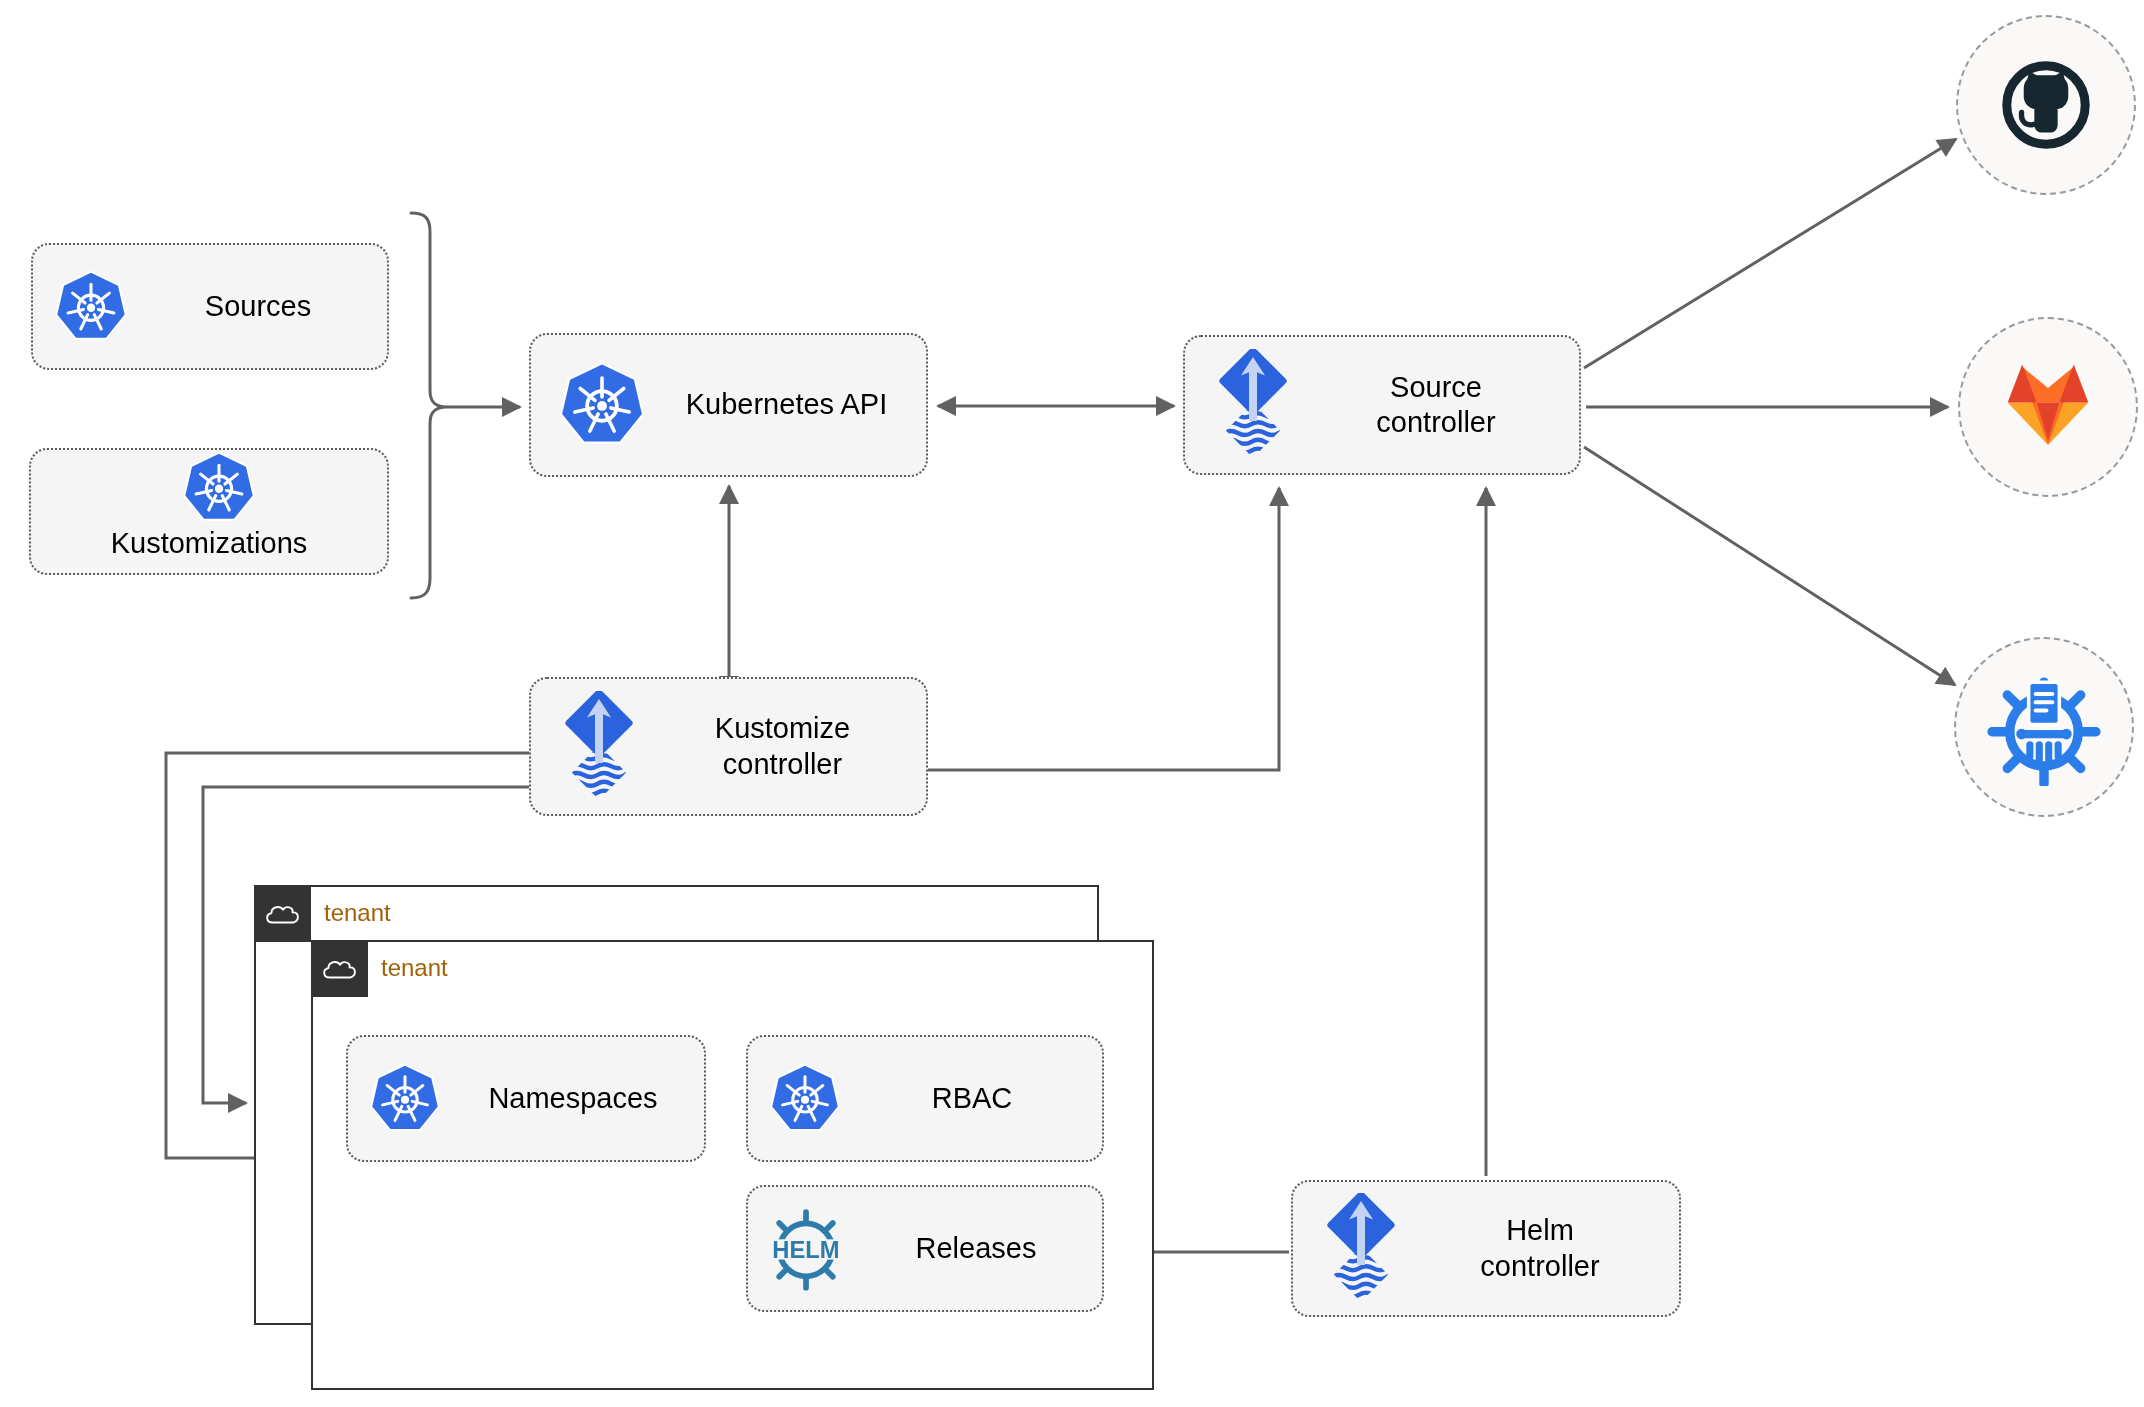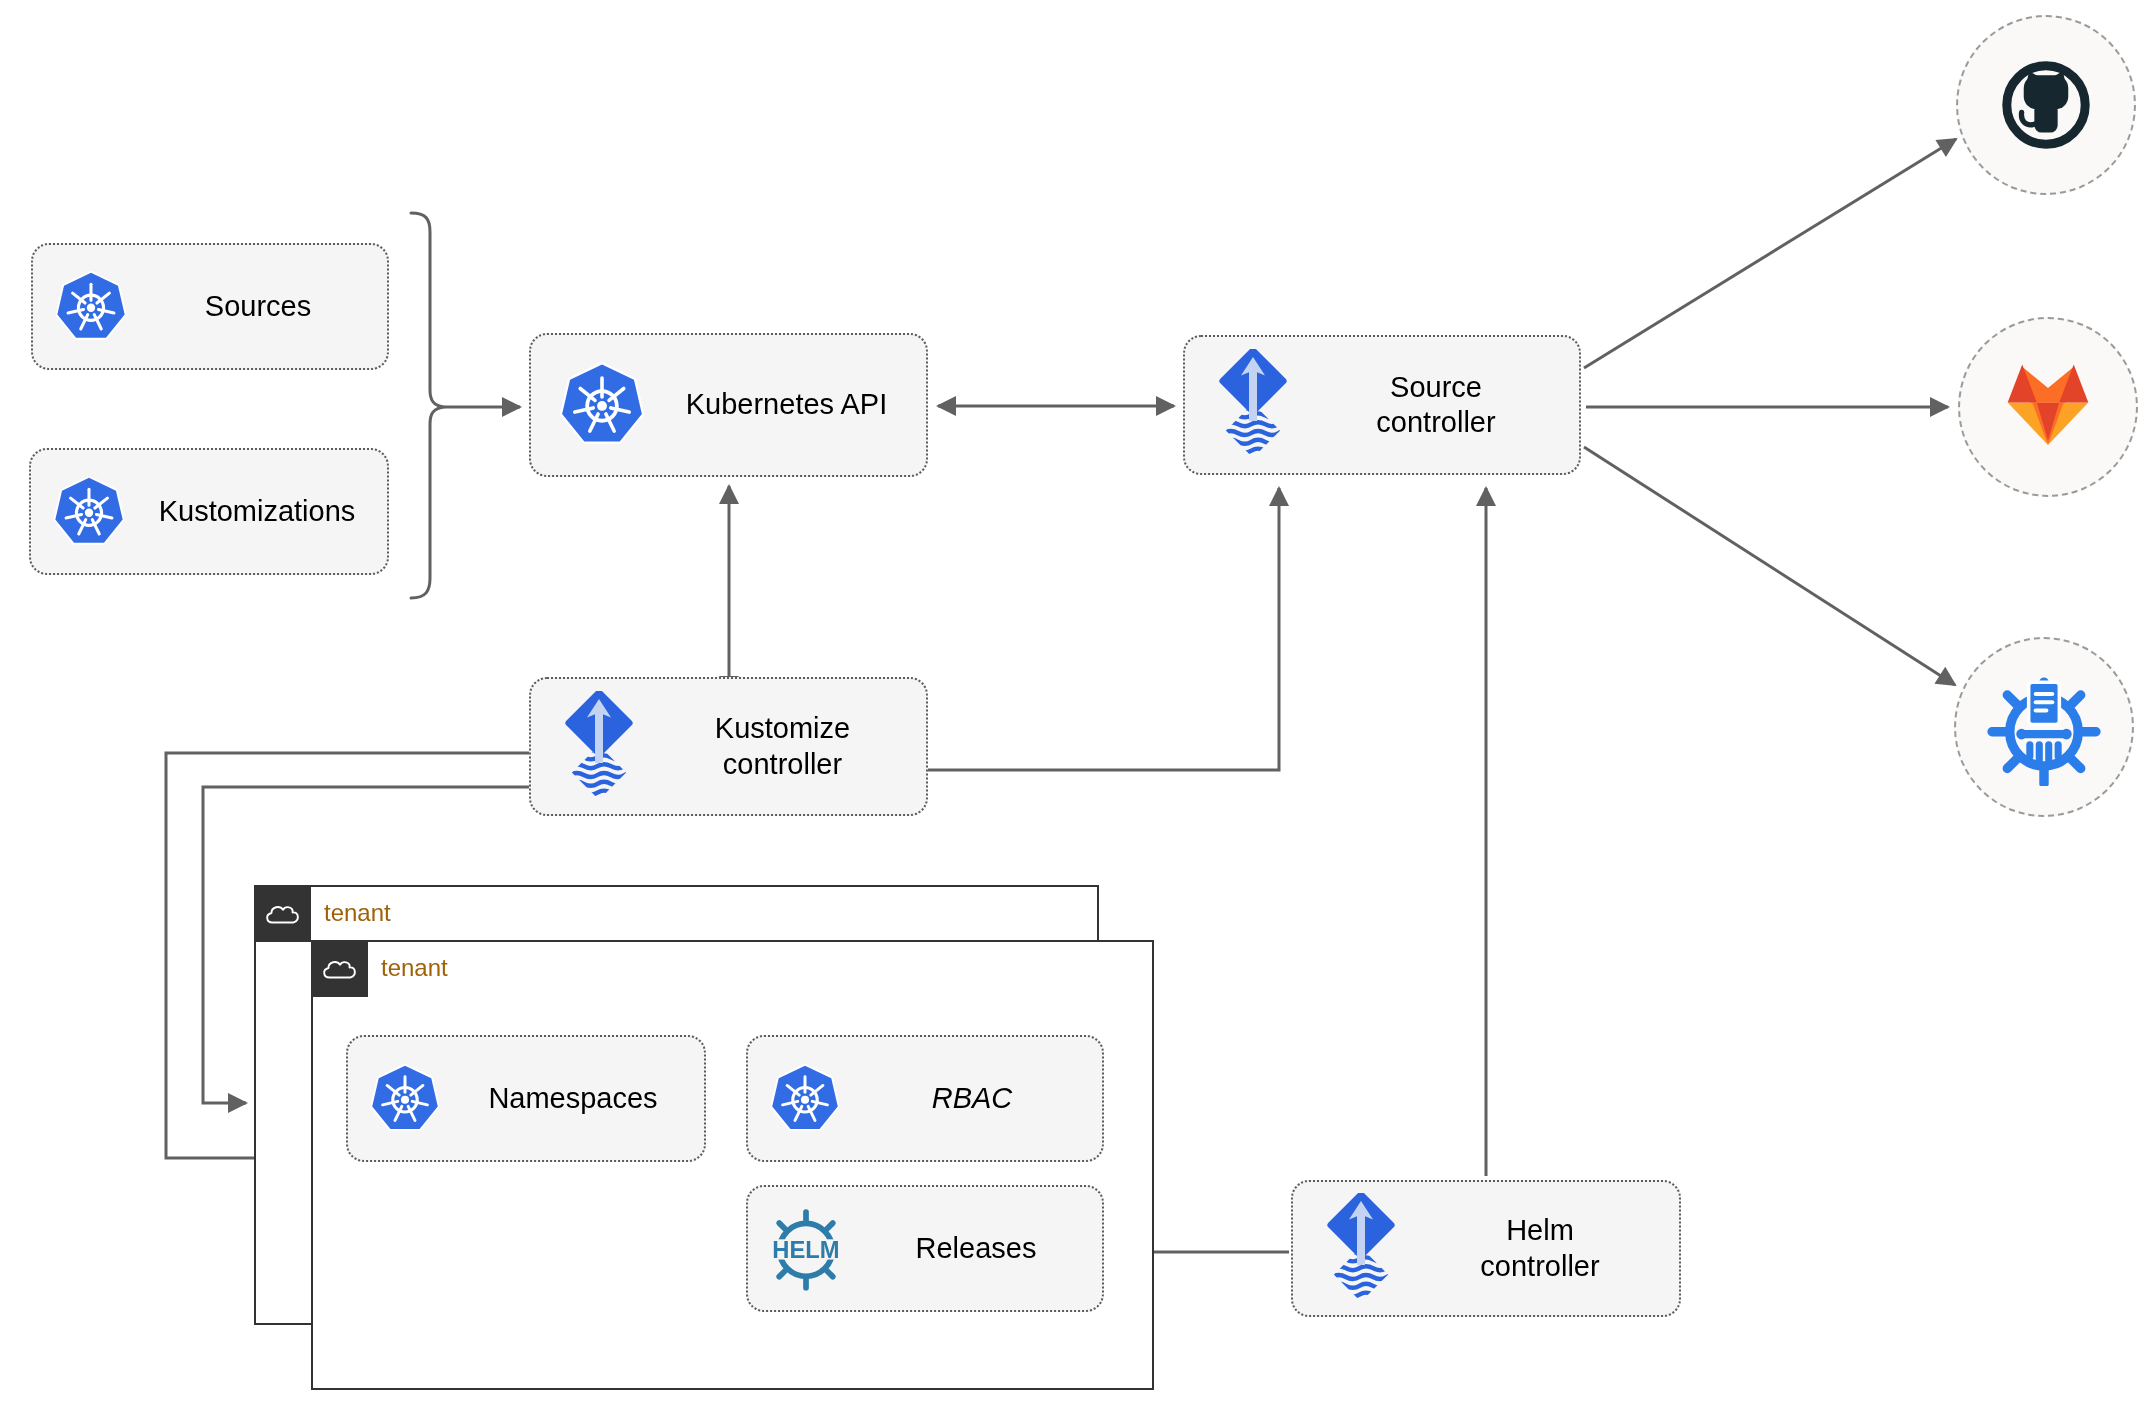--- a/index.html
+++ b/index.html
@@ -102,21 +102,21 @@
 
   <div class="node" style="left:25px;top:243px;width:358px;height:127px;">
     <span class="icon">
       <svg width="76" height="76">
           <use href="#sym-k8s"></use>
         </svg>
       </span>
     <span class="lbl">Sources</span>
   </div>
 
-  <div class="node" style="left:23px;top:448px;width:360px;height:127px;">
+  <div class="node" style="left:23px;top:448px;width:360px;height:127px;flex-direction:column;">
     <span class="icon">
       <svg width="76" height="76">
           <use href="#sym-k8s"></use>
         </svg>
       </span>
     <span class="lbl">Kustomizations</span>
   </div>
 
   <div class="node" style="left:523px;top:333px;width:399px;height:144px;">
     <span class="icon" style="margin-left:26px;">
@@ -177,21 +177,21 @@
 
   <div class="node inner" style="left:340px;top:1035px;width:360px;height:127px;">
     <span class="icon">
       <svg width="74" height="74">
           <use href="#sym-k8s"></use>
         </svg>
       </span>
     <span class="lbl">Namespaces</span>
   </div>
 
-  <div class="node inner" style="left:740px;top:1035px;width:358px;height:127px;font-style:italic;">
+  <div class="node inner" style="left:740px;top:1035px;width:358px;height:127px;">
     <span class="icon">
       <svg width="74" height="74">
           <use href="#sym-k8s"></use>
         </svg>
       </span>
     <span class="lbl">RBAC</span>
   </div>
 
 
   <div class="node inner" style="left:740px;top:1185px;width:358px;height:127px;">

